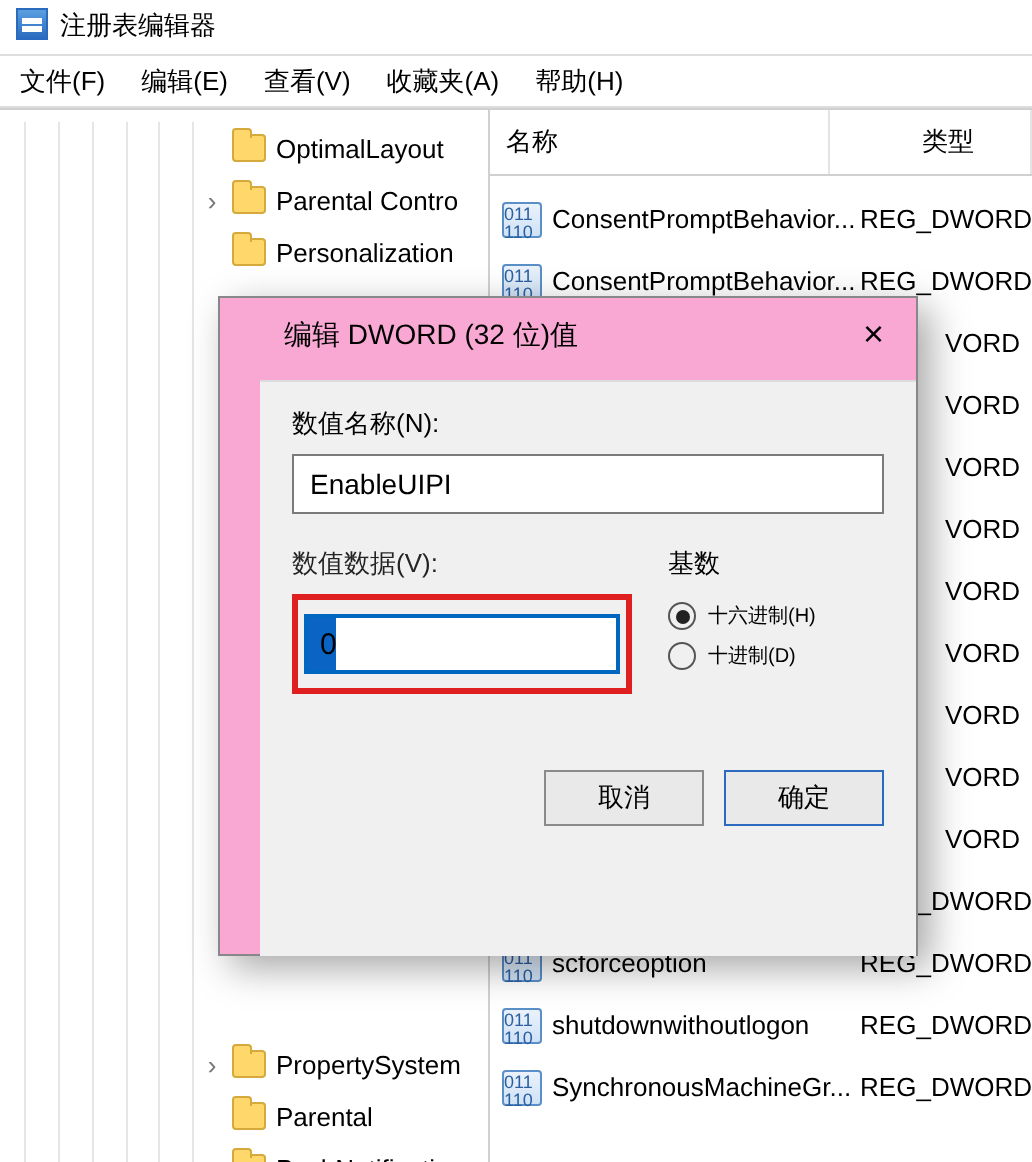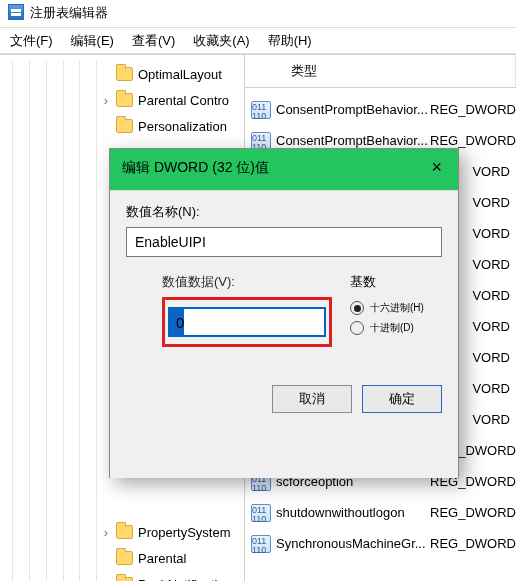--- a/index.html
+++ b/index.html
@@ -112,42 +112,43 @@
     font-size:9px; color:#2a5fa0; text-align:left; line-height:9px;
     padding-top:1px;
   }
   .row .name { width: 166px; white-space:nowrap; overflow:hidden; text-overflow:ellipsis; }
   .row .type { flex:1; white-space:nowrap; }
   
   .dialog {
     position:absolute;
     left:109px; top:148px;
     width:350px; height:330px;
-    background:#22c55e;
+    background:#f9a8d4;
     border:1px solid #888;
     box-shadow: 6px 6px 18px rgba(0,0,0,0.35);
+    padding-left: 20px;
   }
   .dialog .dlg-head {
     display:flex; align-items:center; justify-content:space-between;
     padding: 8px 10px 12px 12px;
     font-size:14px;
   }
   .dialog .close { font-size:18px; font-family:Arial; padding:0 6px; }
   .dialog .body {
     background:#f0f0f0;
     border-top:1px solid #ddd;
     padding: 12px 16px 16px 16px;
     height: calc(100% - 40px);
   }
   .lbl { font-size:13px; margin-bottom:6px; }
   .txt {
     width:100%; height:30px; border:1px solid #7a7a7a;
     background:#fff; padding:4px 8px; font-size:14px;
   }
-  .row2 { display:flex; gap:18px; margin-top:16px;margin-left:36px; }
+  .row2 { display:flex; gap:18px; margin-top:16px; }
   .value-col { flex:1; }
   .value-wrap {
     border:3px solid #e02020; padding:4px;
     width: 170px; height:50px; display:flex; align-items:center;
   }
   .value-wrap input {
     width:100%; height:28px; border:1px solid #0067c0;
     outline:1px solid #0067c0;
     padding:2px 6px; font-size:15px; color:#fff;
   }
@@ -238,20 +239,21 @@
         <span class="expander">›</span>
         <span class="folder-icon"></span>
         <span>PushNotification</span>
       </div>
 
     </div>
   </div>
 
   <div class="list">
     <div class="list-head">
+      <div class="col col-name">名称</div>
       <div class="col col-type">类型</div>
     </div>
     <div class="list-body">
       <div style="height:6px"></div>
       <div class="row">
         <div class="reg-icon">011<br>110</div>
         <div class="name">ConsentPromptBehavior...</div>
         <div class="type">REG_DWORD</div>
       </div>
       <div class="row">

